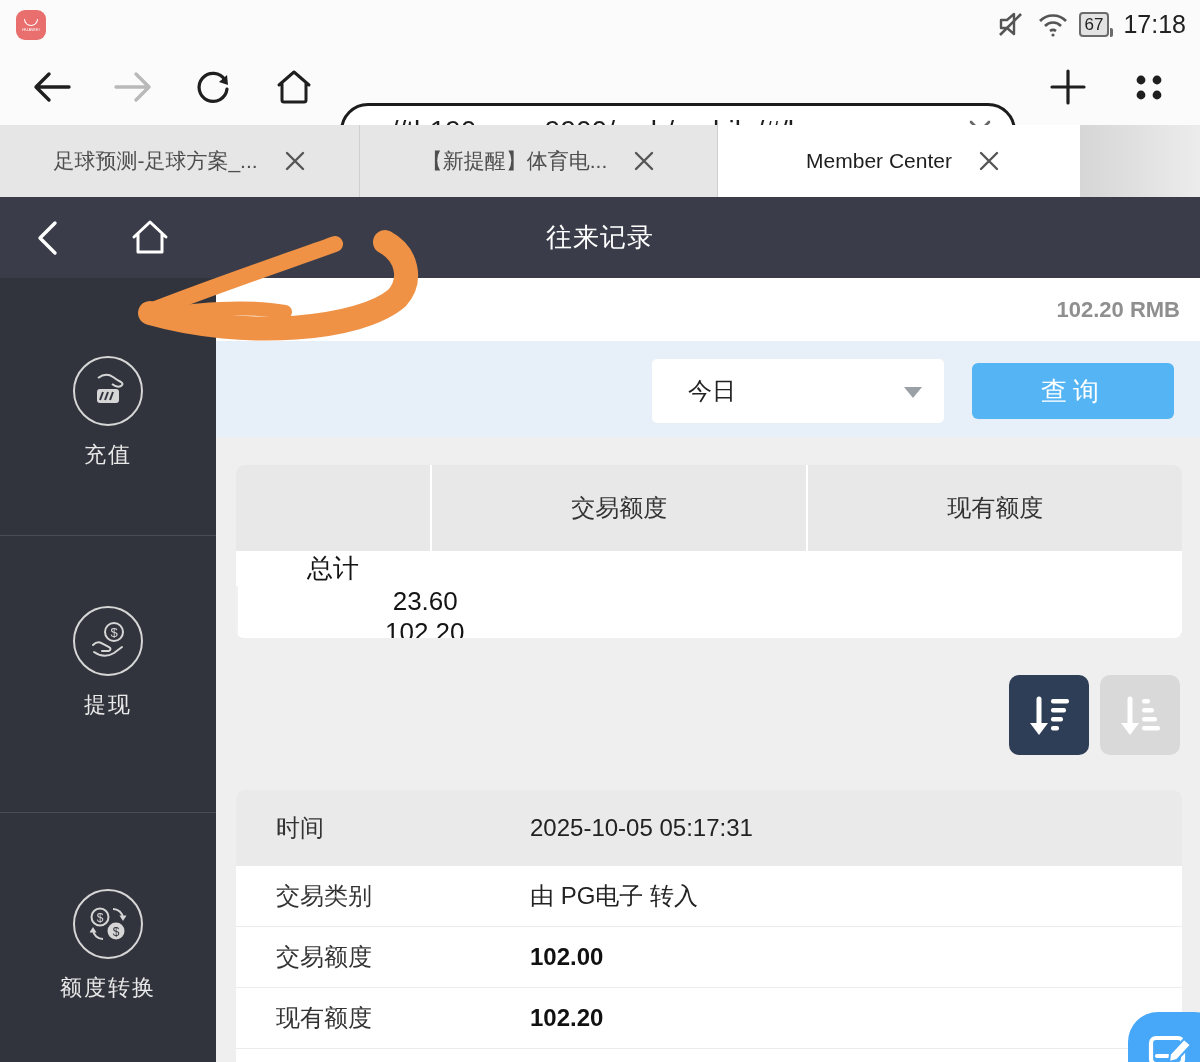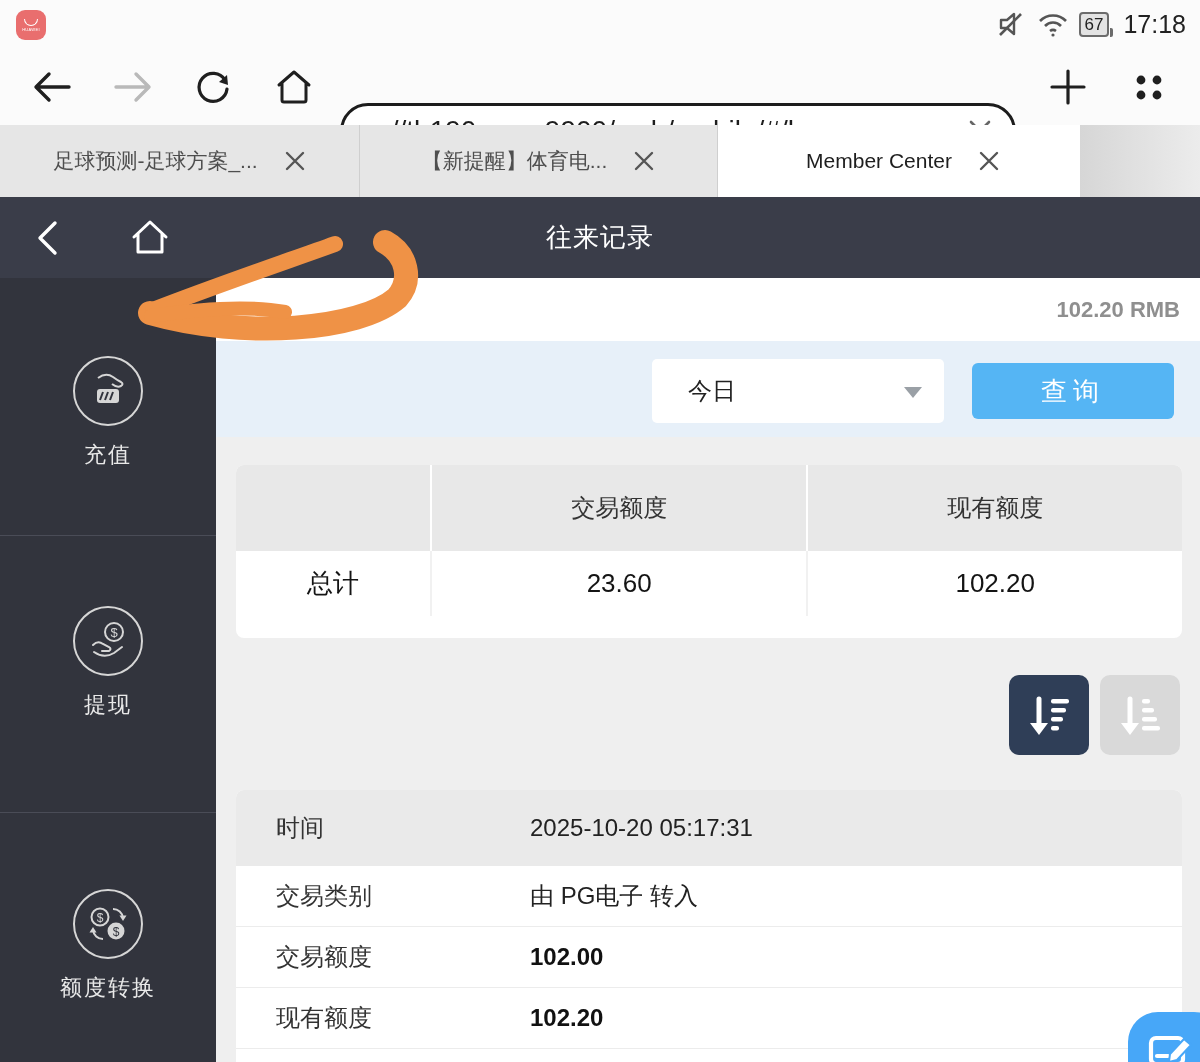--- a/index.html
+++ b/index.html
@@ -55,21 +55,21 @@
   .dd2{left:436px;width:292px;padding-left:36px;}
   .chip{background:#eaf4fd;border:1px solid #a9d5f5;border-radius:4px;color:#4da3e8;font-size:22px;padding:8px 14px;}
   .dd-value{font-size:24px;color:#222;}
   .caret{position:absolute;right:22px;top:50%;margin-top:-4px;width:0;height:0;border-left:9px solid transparent;border-right:9px solid transparent;border-top:11px solid #9aa0a6;}
   .querybtn{position:absolute;left:756px;top:22px;width:202px;height:56px;border:none;border-radius:6px;background:#55b5f4;color:#fff;font-size:26px;letter-spacing:6px;display:flex;align-items:center;justify-content:center;font-family:inherit;}
 
   
   .sumtable{position:absolute;left:236px;top:465px;width:946px;height:173px;border-radius:8px;overflow:hidden;background:#fff;}
   .sumrow{display:flex;}
   .sumrow.head{height:86px;background:#e8e8e8;}
-  .sumrow.body{height:65px;background:#fff;}
+  .sumrow.body{height:65px;background:#fff;flex-direction:column;}
   .sumcell{display:flex;align-items:center;justify-content:center;box-sizing:border-box;}
   .c0{width:20.5%;}.c1{width:39.8%;border-left:2px solid #fff;}.c2{width:39.7%;border-left:2px solid #fff;}
   .sumrow.body .c1,.sumrow.body .c2{border-left:2px solid #f1f1f1;}
   .sumrow.head .sumcell{font-size:24px;color:#333;}
   .sumrow.body .sumcell{font-size:26px;color:#141414;}
 
   
   .sortbtn{position:absolute;top:675px;width:80px;height:80px;border-radius:10px;display:flex;align-items:center;justify-content:center;}
   .sort-desc{left:1009px;background:#2f3e57;}
   .sort-asc{left:1100px;background:#d9d9d9;}
@@ -278,21 +278,21 @@
       <rect x="28" y="10" width="8" height="4.6" rx="2" fill="#fff"></rect>
       <rect x="28" y="19" width="12" height="4.6" rx="2" fill="#fff"></rect>
       <rect x="28" y="28" width="15" height="4.6" rx="2" fill="#fff"></rect>
       <rect x="28" y="37" width="18" height="4.6" rx="2" fill="#fff"></rect>
     </svg>
   </div>
 
   <div class="record">
     <div class="rec-head">
       <div class="rec-label">时间</div>
-      <div class="rec-value">2025-10-20 05:17:31</div>
+      <div class="rec-value">2025-10-05 05:17:31</div>
     </div>
     <div class="rec-row">
       <div class="rec-label">交易类别</div>
       <div class="rec-value">由 PG电子 转入</div>
     </div>
     <div class="rec-row">
       <div class="rec-label">交易额度</div>
       <div class="rec-value bold">102.00</div>
     </div>
     <div class="rec-row">

